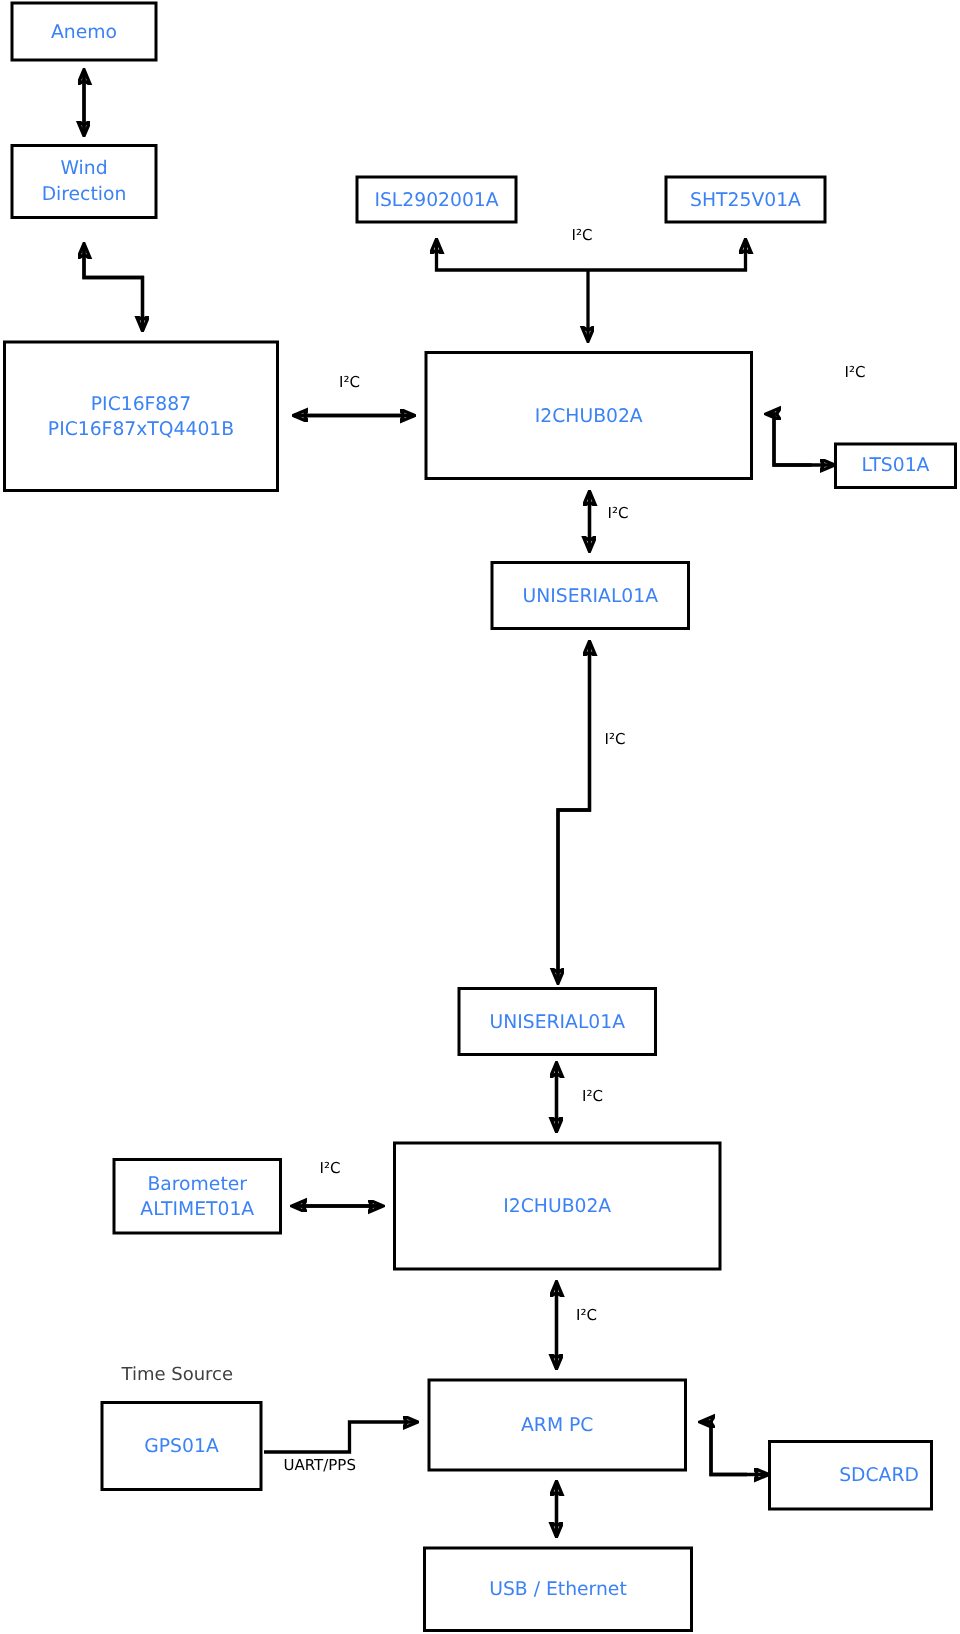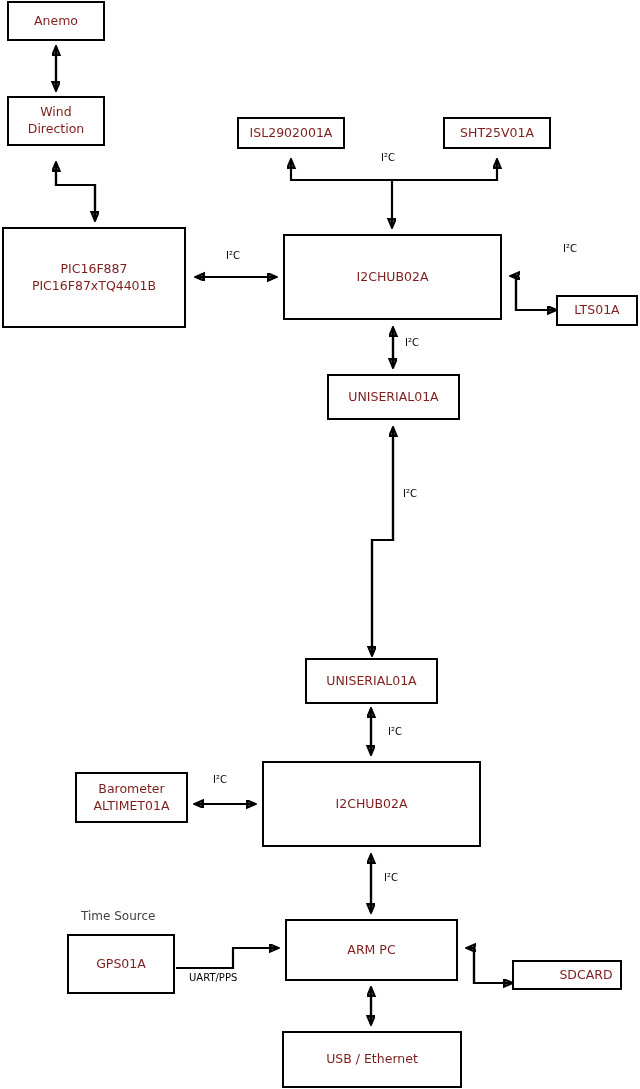--- a/index.html
+++ b/index.html
@@ -18,21 +18,21 @@
   }
   .node {
     position: absolute;
     box-sizing: border-box;
     border: 2px solid #000000;
     background: #ffffff;
     display: flex;
     align-items: center;
     justify-content: center;
     text-align: center;
-    color: #7f1d1d;
+    color: #3b82f6;
     font-size: 12.5px;
     line-height: 1.35;
     z-index: 3;
   }
   .node .lines {
     display: block;
     white-space: pre-line;
   }
   .edge-label {
     position: absolute;
@@ -190,21 +190,21 @@
   </div>
 
   <div class="node" style="left:67px; top:934px; width:108px; height:60px;">
     <span class="lines">GPS01A</span>
   </div>
 
   <div class="node" style="left:285px; top:919px; width:173px; height:62px;align-items:center;">
     <span class="lines">ARM PC</span>
   </div>
 
-  <div class="node" style="left:512px; top:960px; width:110px; height:30px;padding-left:38px;">
+  <div class="node" style="left:512px; top:960px; width:110px; height:47px;padding-left:38px;">
     <span class="lines">SDCARD</span>
   </div>
 
   <div class="node" style="left:282px; top:1031px; width:180px; height:57px;">
     <span class="lines">USB / Ethernet</span>
   </div>
 
   <div class="edge-label" style="left:226px; top:250px;">I²C</div>
 
   <div class="edge-label" style="left:381px; top:152px;">I²C</div>

